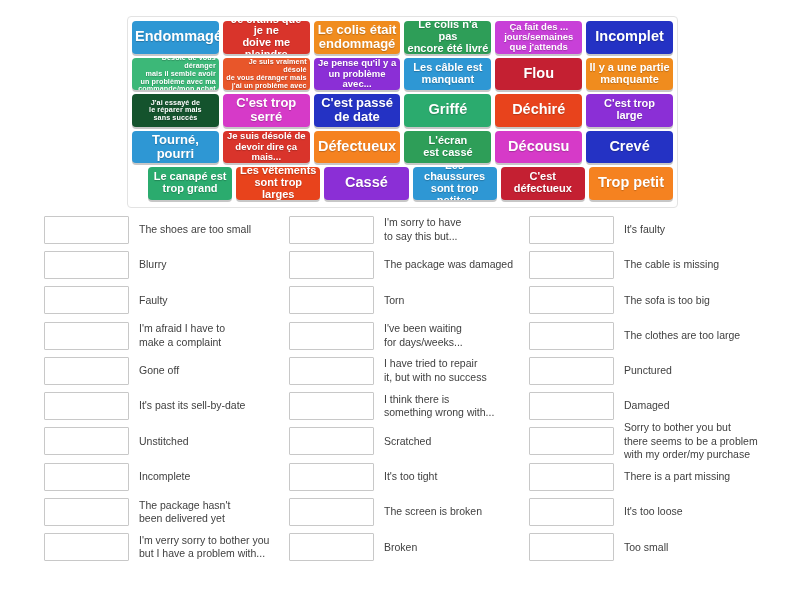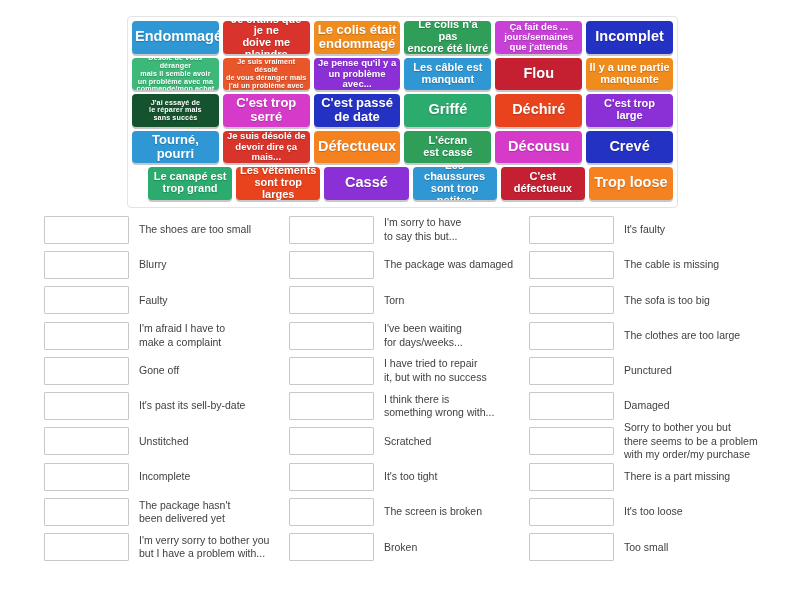--- a/index.html
+++ b/index.html
@@ -124,27 +124,27 @@
         <span style="white-space: pre-line;">Ça fait des ...
 jours/semaines
 que j'attends</span>
       </div>
       <div class="tile fs-xl" style="background: rgb(36, 50, 196);">
         <span style="white-space: pre-line;">Incomplet</span>
       </div>
     </div>
     <div class="tile-row">
       <div class="tile fs-xs" style="background: rgb(60, 184, 120);">
-        <span style="white-space: pre-line;">Désolé de vous déranger
+        <span style="white-space: pre-line; text-align: right;">Désolé de vous déranger
 mais il semble avoir
 un problème avec ma
 commande/mon achat</span>
       </div>
       <div class="tile fs-xs" style="background: rgb(232, 86, 42);">
-        <span style="white-space: pre-line;">Je suis vraiment désolé
+        <span style="white-space: pre-line; text-align: right;">Je suis vraiment désolé
 de vous déranger mais
 j'ai un problème avec</span>
       </div>
       <div class="tile fs-sm" style="background: rgb(139, 47, 214);">
         <span style="white-space: pre-line;">Je pense qu'il y a
 un problème avec...</span>
       </div>
       <div class="tile fs-md" style="background: rgb(46, 151, 212);">
         <span style="white-space: pre-line;">Les câble est
 manquant</span>
@@ -219,21 +219,21 @@
       </div>
       <div class="tile fs-md" style="background: rgb(46, 151, 212);">
         <span style="white-space: pre-line;">Les chaussures
 sont trop petites</span>
       </div>
       <div class="tile fs-md" style="background: rgb(196, 32, 50);">
         <span style="white-space: pre-line;">C'est
 défectueux</span>
       </div>
       <div class="tile fs-xl" style="background: rgb(245, 130, 32);">
-        <span style="white-space: pre-line;">Trop loose</span>
+        <span style="white-space: pre-line;">Trop petit</span>
       </div>
     </div>
   </div>
 
 <div id="answers">
   <div class="answer-col" id="col-0">
       <div class="answer-row">
         <div class="drop-box"></div>
         <div class="answer-text">The shoes are too small</div>
       </div>

